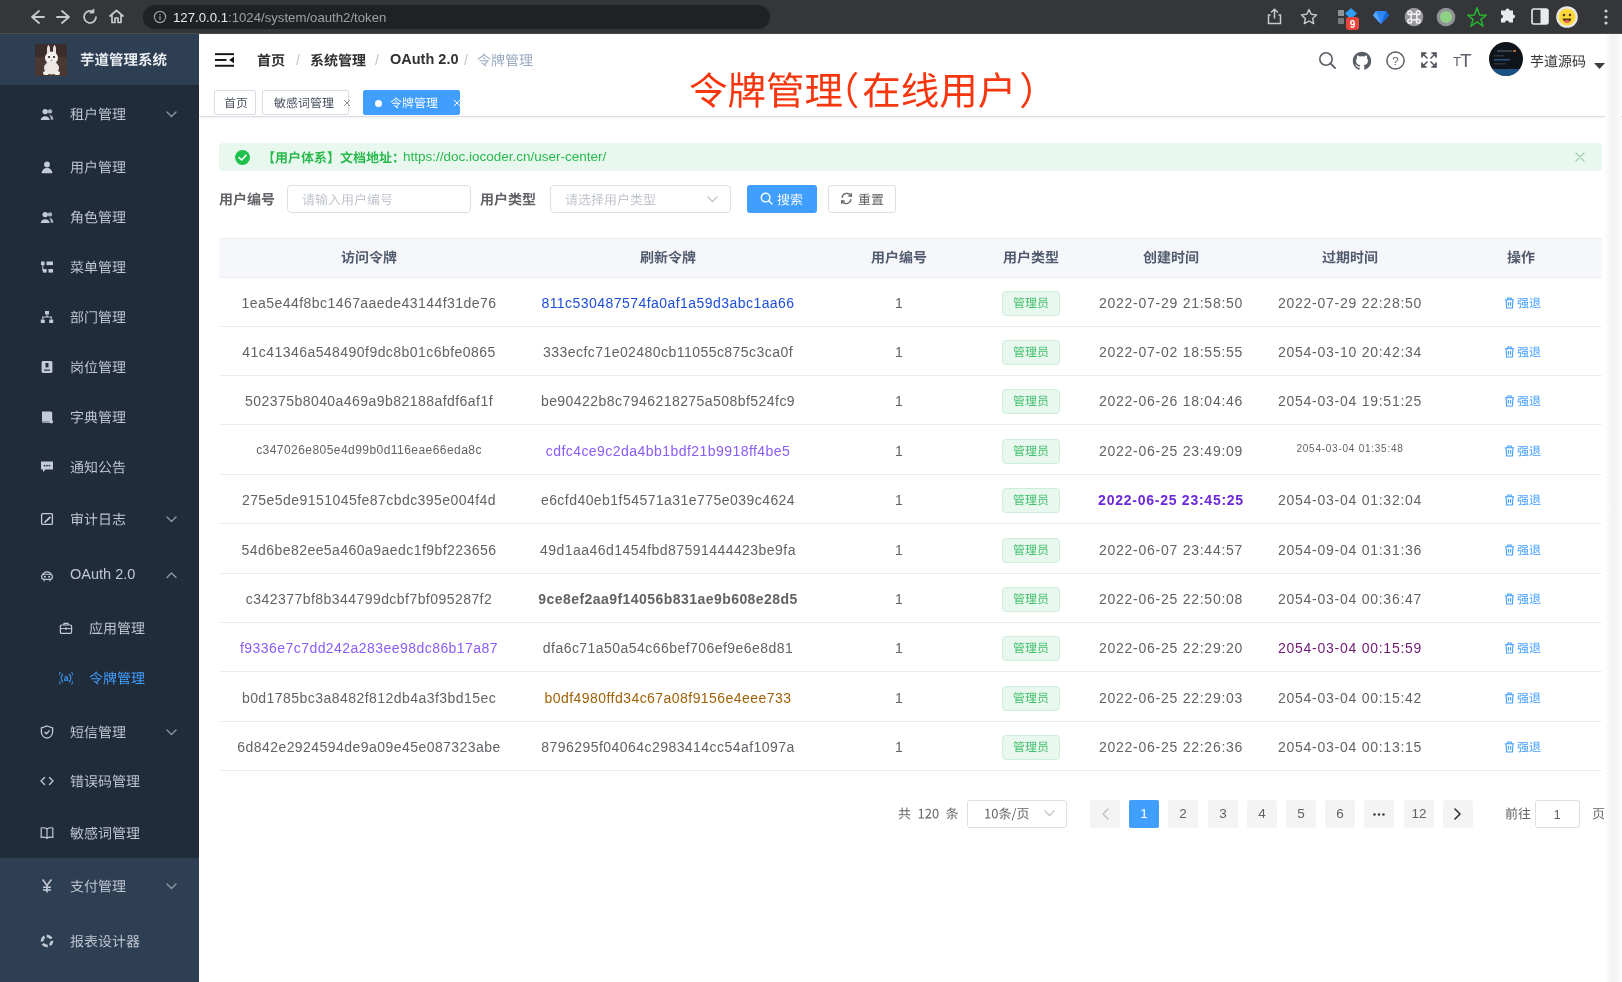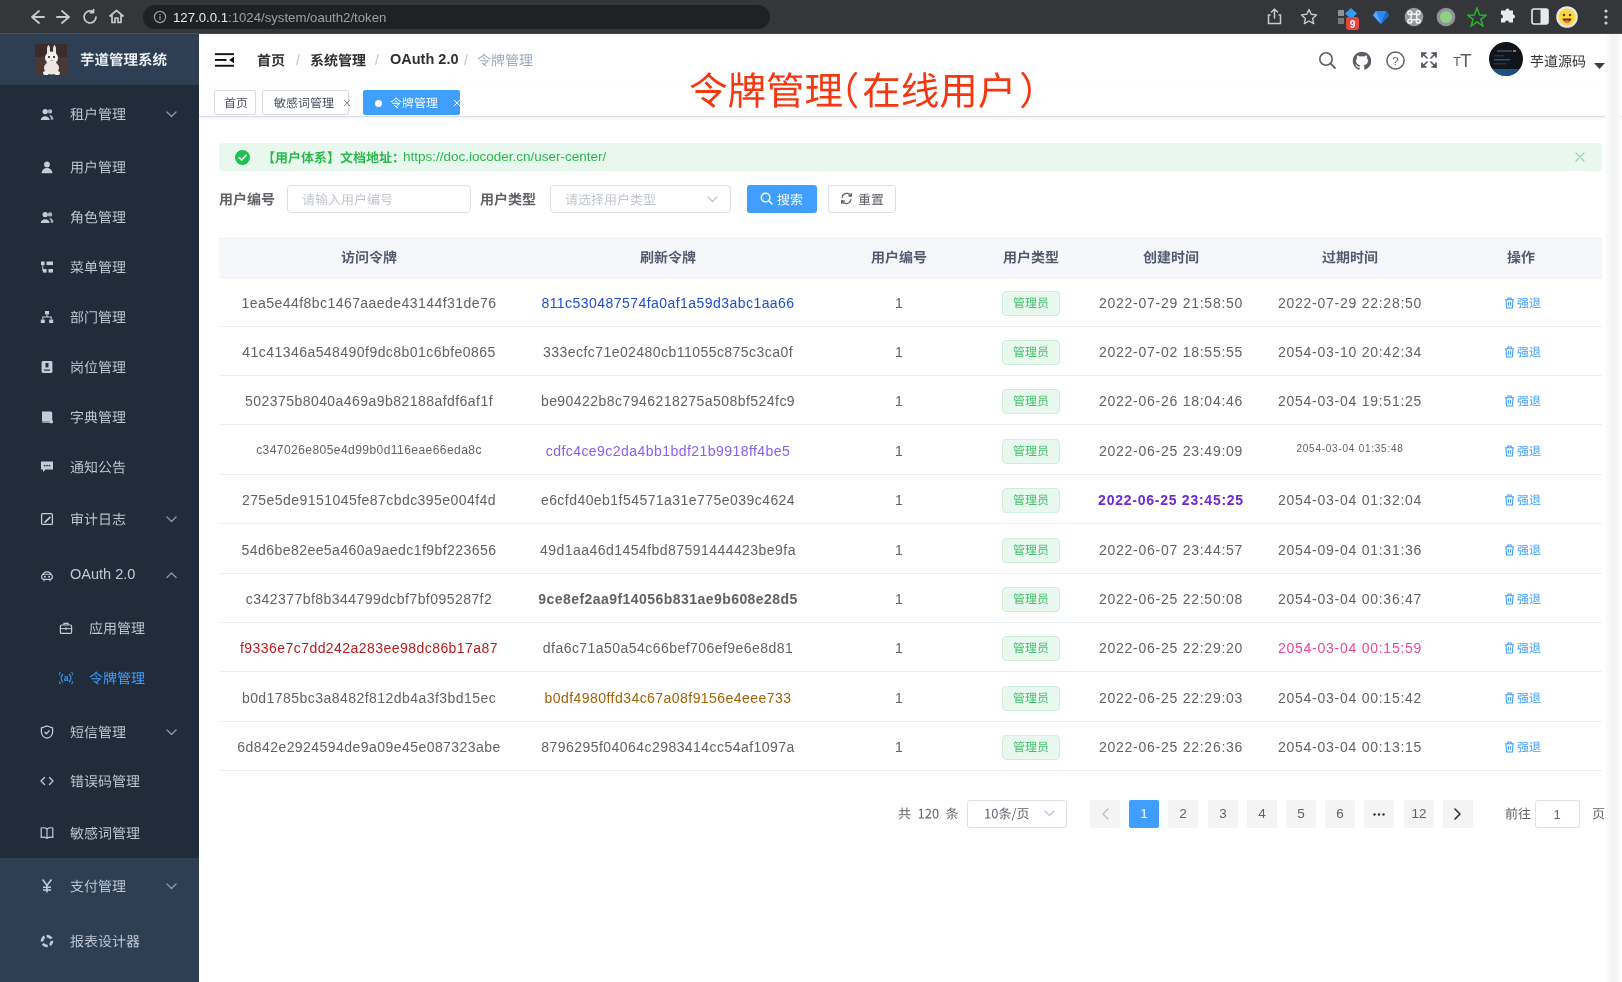--- a/index.html
+++ b/index.html
@@ -893,33 +893,33 @@
 <svg style="position:absolute;left:1504.0px;top:593.2px;" width="11.0" height="12.0" viewBox="0 0 11.0 12.0">
       <path d="M1 2.8 H10 M3.8 2.8 V1 H7.2 V2.8 M2 2.8 L2.6 11 H8.4 L9 2.8 M4.4 5 V8.8 M6.6 5 V8.8" stroke="#409eff" stroke-width="1.1" fill="none"></path>
     </svg>
 <svg class="ct" style="left:1517.0px;top:591.2px" width="24.0" height="15.6">
       <g transform="translate(0,12.36) scale(0.01200,-0.01200)" fill="#409eff">
         <use href="#r5f3a" x="0"></use>
         <use href="#r9000" x="1000"></use>
       </g>
     </svg>
 <div style="position:absolute;left:219.0px;top:623.0px;width:1383.0px;height:49.0px;border-bottom:1px solid #ebeef5;"></div>
-<div class="t" style="left:369.0px;top:637.5px;font-size:14.0px;color:#b91c1c;font-weight:400;letter-spacing:0.45px;transform:translateX(-50%);">f9336e7c7dd242a283ee98dc86b17a87</div>
+<div class="t" style="left:369.0px;top:637.5px;font-size:14.0px;color:#8b5cf6;font-weight:400;letter-spacing:0.45px;transform:translateX(-50%);">f9336e7c7dd242a283ee98dc86b17a87</div>
 <div class="t" style="left:668.0px;top:637.5px;font-size:14.0px;color:#606266;font-weight:400;letter-spacing:0.45px;transform:translateX(-50%);">dfa6c71a50a54c66bef706ef9e6e8d81</div>
 <div class="t" style="left:899.0px;top:637.5px;font-size:14.0px;color:#606266;font-weight:400;letter-spacing:0;transform:translateX(-50%);">1</div>
 <div style="position:absolute;left:1002.0px;top:635.5px;width:58.0px;height:25.0px;background:#e8f8ee;border:1px solid #cdeeda;border-radius:4px;"></div>
 <svg class="ct" style="left:1013.0px;top:640.2px" width="36.0" height="15.6">
       <g transform="translate(0,12.36) scale(0.01200,-0.01200)" fill="#43bf6e">
         <use href="#r7ba1" x="0"></use>
         <use href="#r7406" x="1000"></use>
         <use href="#r5458" x="2000"></use>
       </g>
     </svg>
 <div class="t" style="left:1171.0px;top:637.5px;font-size:14.0px;color:#606266;font-weight:400;letter-spacing:0.75px;transform:translateX(-50%);">2022-06-25 22:29:20</div>
-<div class="t" style="left:1350.0px;top:637.5px;font-size:14.0px;color:#ec4899;font-weight:400;letter-spacing:0.75px;transform:translateX(-50%);">2054-03-04 00:15:59</div>
+<div class="t" style="left:1350.0px;top:637.5px;font-size:14.0px;color:#701a75;font-weight:400;letter-spacing:0.75px;transform:translateX(-50%);">2054-03-04 00:15:59</div>
 <svg style="position:absolute;left:1504.0px;top:642.2px;" width="11.0" height="12.0" viewBox="0 0 11.0 12.0">
       <path d="M1 2.8 H10 M3.8 2.8 V1 H7.2 V2.8 M2 2.8 L2.6 11 H8.4 L9 2.8 M4.4 5 V8.8 M6.6 5 V8.8" stroke="#409eff" stroke-width="1.1" fill="none"></path>
     </svg>
 <svg class="ct" style="left:1517.0px;top:640.2px" width="24.0" height="15.6">
       <g transform="translate(0,12.36) scale(0.01200,-0.01200)" fill="#409eff">
         <use href="#r5f3a" x="0"></use>
         <use href="#r9000" x="1000"></use>
       </g>
     </svg>
 <div style="position:absolute;left:219.0px;top:673.0px;width:1383.0px;height:49.0px;border-bottom:1px solid #ebeef5;"></div>

